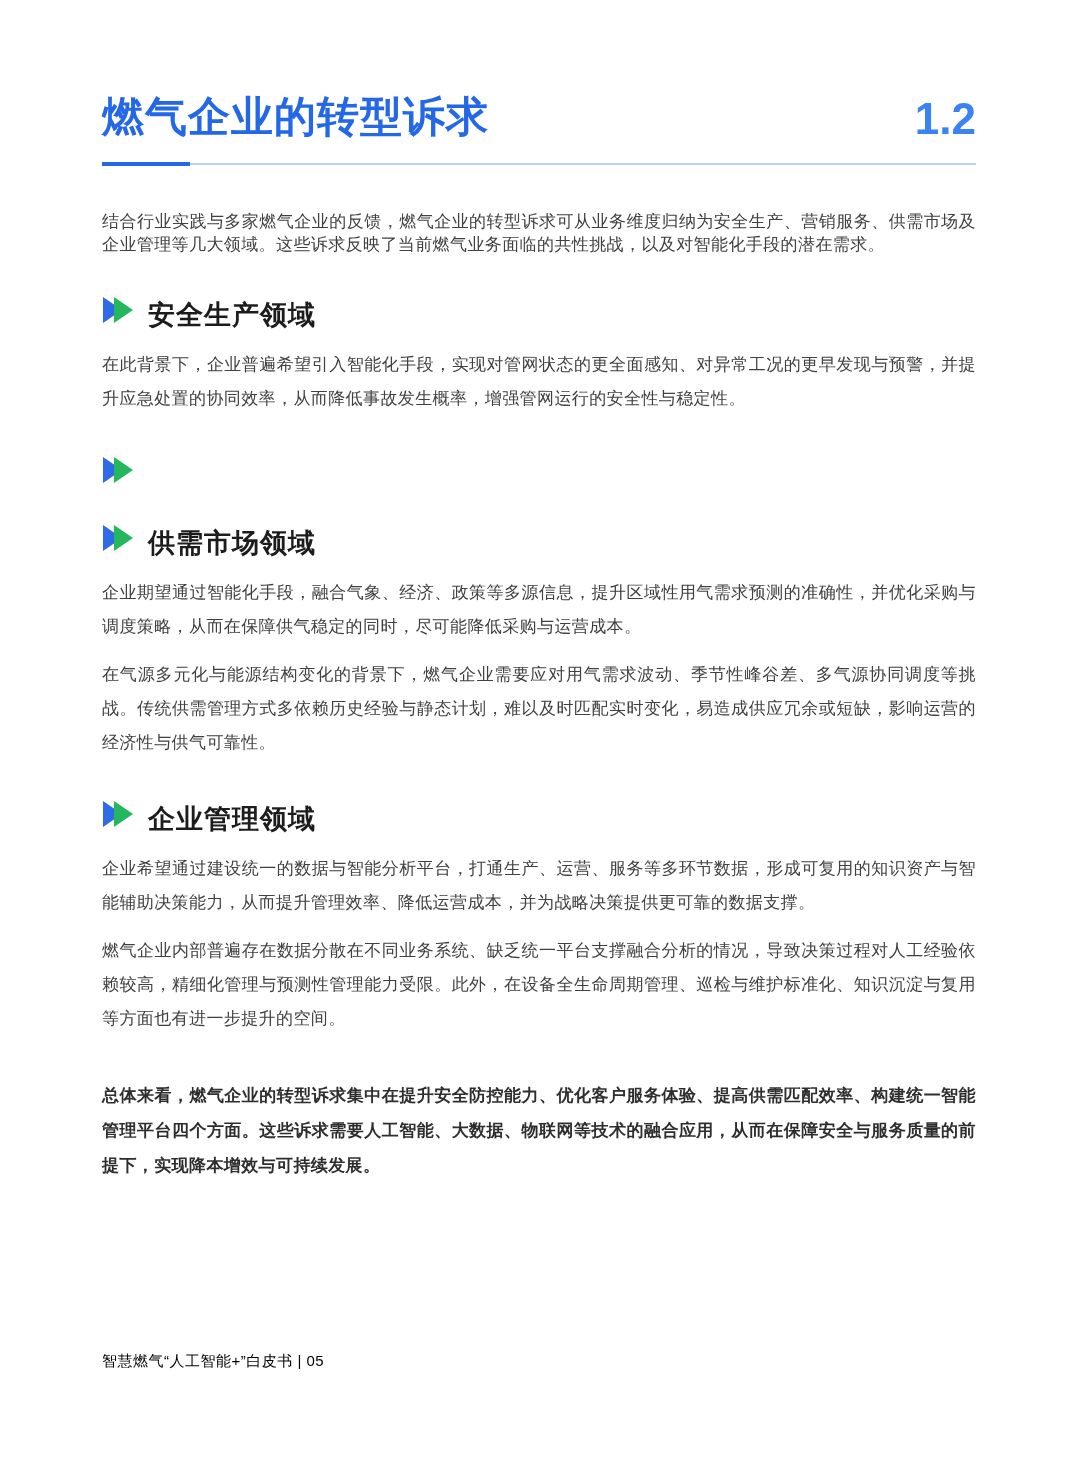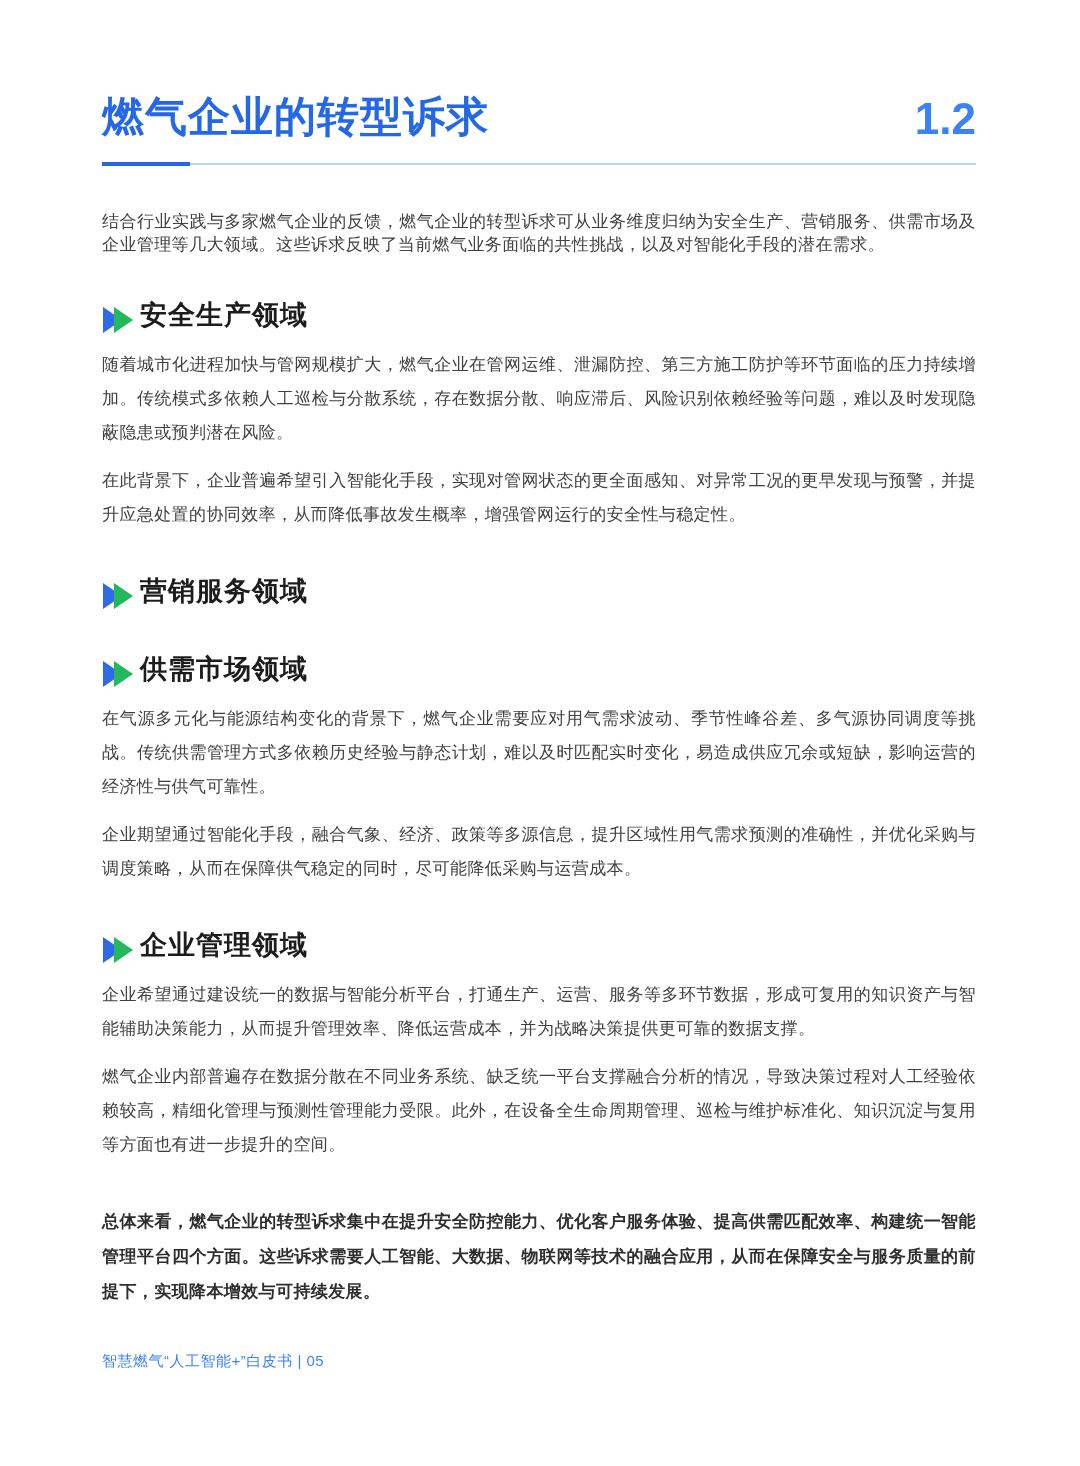--- a/index.html
+++ b/index.html
@@ -63,22 +63,22 @@
     font-size: 17px;
     line-height: 23px;
     color: #404040;
     text-align: justify;
     letter-spacing: 0.4px;
   }
   
   .section { margin-top: 40px; }
   .section-heading {
     display: flex;
-    align-items: flex-end;
-    gap: 6px;
+    align-items: flex-start;
+    gap: 14px;
     margin-bottom: 12px;
   }
   .chevron-icon { display: inline-flex; flex: 0 0 auto; }
   .section-heading h2 {
     font-size: 27px;
     line-height: 38px;
     font-weight: bold;
     color: #1C1C1C;
     letter-spacing: 1px;
   }
@@ -99,21 +99,21 @@
     color: #2E2E2E;
     text-align: justify;
     letter-spacing: 0.4px;
   }
   
   .page-footer {
     position: absolute;
     left: 88px;
     top: 1352px;
     font-size: 15px;
-    color: #3b82f6;
+    color: #000000;
     letter-spacing: 0.5px;
   }
 </style>
 </head>
 <body>
 
 <div class="page">
   <div class="content">
 
     <div class="title-row">
@@ -131,48 +131,46 @@
     <div class="section">
       <div class="section-heading">
         <span class="chevron-icon">
           <svg width="32" height="28" viewBox="0 0 32 28" aria-hidden="true">
             <polygon points="1,1 20,14 1,27" fill="#2E6BE8"></polygon>
             <polygon points="12,1 31,14 12,27" fill="#24B75D"></polygon>
           </svg>
         </span>
         <h2>安全生产领域</h2>
       </div>
-      <p>随着城市化进程加快与管网规模扩大，燃气企业在管网运维、泄漏防控、第三方施工防护等环节面临的压力持续增加。传统模式多依赖人工巡检与分散系统，存在数据分散、响应滞后、风险识别依赖经验等问题，难以及时发现隐蔽隐患或预判潜在风险。</p>
       <p>在此背景下，企业普遍希望引入智能化手段，实现对管网状态的更全面感知、对异常工况的更早发现与预警，并提升应急处置的协同效率，从而降低事故发生概率，增强管网运行的安全性与稳定性。</p>
     </div>
 
     <div class="section">
       <div class="section-heading">
         <span class="chevron-icon">
           <svg width="32" height="28" viewBox="0 0 32 28" aria-hidden="true">
             <polygon points="1,1 20,14 1,27" fill="#2E6BE8"></polygon>
             <polygon points="12,1 31,14 12,27" fill="#24B75D"></polygon>
           </svg>
         </span>
-        <h2>营销服务领域</h2>
       </div>
     </div>
 
     <div class="section">
       <div class="section-heading">
         <span class="chevron-icon">
           <svg width="32" height="28" viewBox="0 0 32 28" aria-hidden="true">
             <polygon points="1,1 20,14 1,27" fill="#2E6BE8"></polygon>
             <polygon points="12,1 31,14 12,27" fill="#24B75D"></polygon>
           </svg>
         </span>
         <h2>供需市场领域</h2>
       </div>
+      <p>企业期望通过智能化手段，融合气象、经济、政策等多源信息，提升区域性用气需求预测的准确性，并优化采购与调度策略，从而在保障供气稳定的同时，尽可能降低采购与运营成本。</p>
       <p>在气源多元化与能源结构变化的背景下，燃气企业需要应对用气需求波动、季节性峰谷差、多气源协同调度等挑战。传统供需管理方式多依赖历史经验与静态计划，难以及时匹配实时变化，易造成供应冗余或短缺，影响运营的经济性与供气可靠性。</p>
-      <p>企业期望通过智能化手段，融合气象、经济、政策等多源信息，提升区域性用气需求预测的准确性，并优化采购与调度策略，从而在保障供气稳定的同时，尽可能降低采购与运营成本。</p>
     </div>
 
     <div class="section">
       <div class="section-heading">
         <span class="chevron-icon">
           <svg width="32" height="28" viewBox="0 0 32 28" aria-hidden="true">
             <polygon points="1,1 20,14 1,27" fill="#2E6BE8"></polygon>
             <polygon points="12,1 31,14 12,27" fill="#24B75D"></polygon>
           </svg>
         </span>

